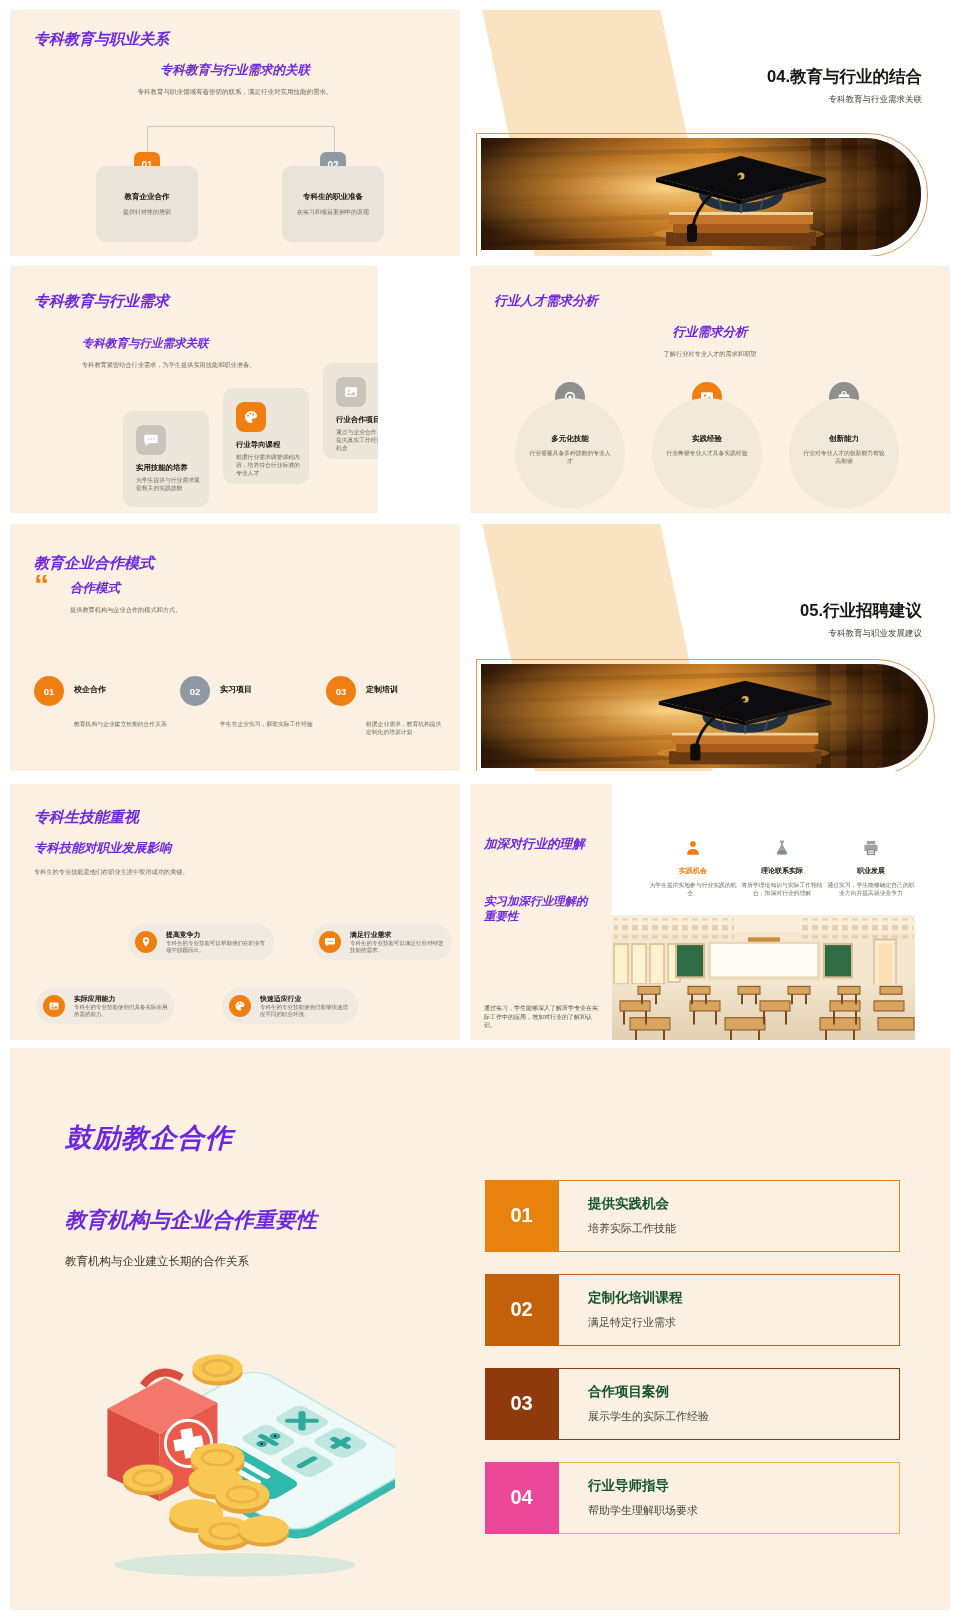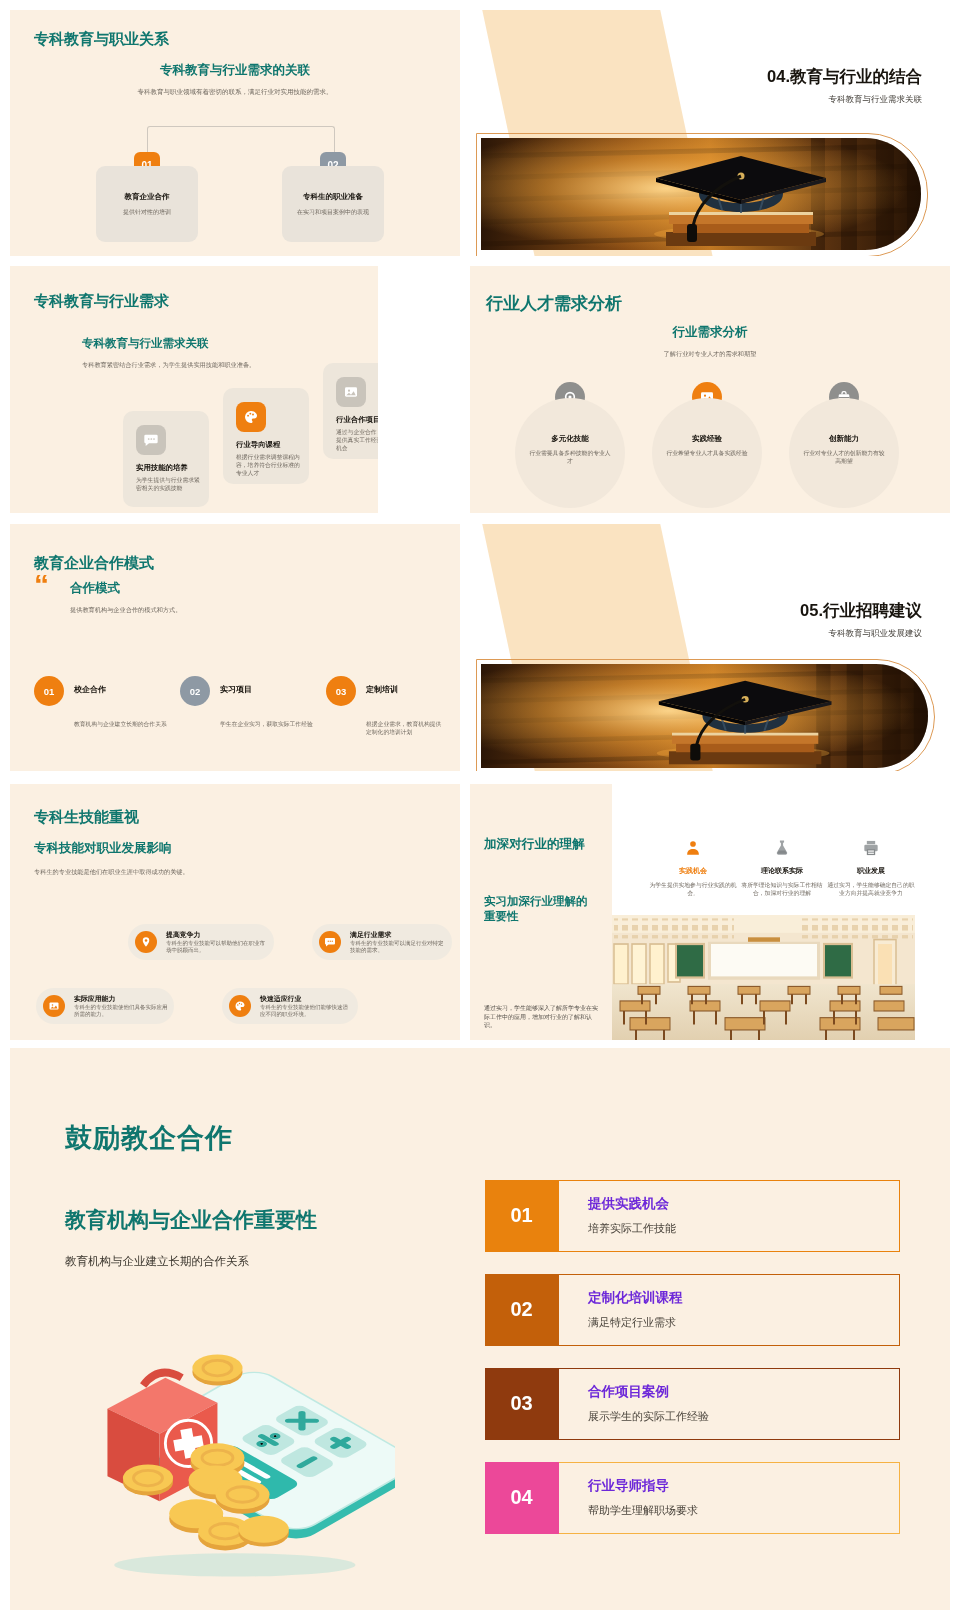--- a/index.html
+++ b/index.html
@@ -1,20 +1,20 @@
 <!DOCTYPE html>
 <html><head>
 <meta charset="utf-8">
 <style>
   html,body{margin:0;padding:0;width:960px;height:1620px;background:#ffffff;
     font-family:"Liberation Sans","DejaVu Sans",sans-serif;overflow:hidden;}
   .abs{position:absolute;}
   .slide{position:absolute;background:#FBF0E2;overflow:hidden;}
   .slide.white{background:#ffffff;}
-  .hd{font-weight:bold;color:#0f766e;}
+  .hd{font-weight:bold;color:#6d28d9;font-style:italic;}
   .small{color:#6e675e;}
   
   #s1{left:10px;top:10px;width:450px;height:246px;}
   #s2{left:470px;top:10px;width:480px;height:246px;}
   #s3{left:10px;top:266px;width:368px;height:247px;}
   #s4{left:470px;top:266px;width:480px;height:247px;}
   #s5{left:10px;top:524px;width:450px;height:247px;}
   #s6{left:470px;top:524px;width:480px;height:247px;}
   #s7{left:10px;top:784px;width:450px;height:256px;}
   #s8{left:470px;top:784px;width:480px;height:256px;}
@@ -56,21 +56,21 @@
   #s3 .ds{left:72px;top:95px;font-size:6.2px;}
   #s3 .card{width:86px;height:96px;background:#EDE6DB;border-radius:10px;}
   #s3 .k1{left:113px;top:145px;} #s3 .k2{left:213px;top:122px;} #s3 .k3{left:313px;top:97px;}
   #s3 .isq{position:absolute;left:13px;top:14px;width:30px;height:30px;border-radius:8px;
     display:flex;align-items:center;justify-content:center;}
   #s3 .isq svg{width:16px;height:16px;}
   #s3 .ct{position:absolute;left:13px;top:52px;font-size:7.4px;font-weight:bold;color:#18140e;}
   #s3 .cx{position:absolute;left:13px;top:66px;width:64px;font-size:5.8px;color:#6e675e;line-height:1.35;}
 
   
-  #s4 .t{left:16px;top:26px;font-size:17px;text-align:right;}
+  #s4 .t{left:24px;top:26px;font-size:13px;text-align:right;}
   #s4 .st{left:0;top:58px;width:100%;text-align:center;font-size:12.5px;}
   #s4 .ds{left:0;top:84px;width:100%;text-align:center;font-size:6.2px;}
   #s4 .bigc{top:132px;width:110px;height:110px;border-radius:50%;background:#F2E8DB;
     text-align:center;box-sizing:border-box;padding-top:36px;}
   #s4 .g1{left:45px;} #s4 .g2{left:182px;} #s4 .g3{left:319px;}
   #s4 .cb{top:116px;width:30px;height:30px;border-radius:50%;display:flex;align-items:center;justify-content:center;}
   #s4 .h1c{left:85px;} #s4 .h2c{left:222px;} #s4 .h3c{left:359px;}
   #s4 .cb svg{width:16px;height:16px;}
   #s4 .ct{font-size:7.5px;font-weight:bold;color:#18140e;}
   #s4 .cx{margin:5px auto 0;width:84px;font-size:5.8px;color:#6e675e;line-height:1.4;}
@@ -114,21 +114,21 @@
   #s8 .photo svg{display:block;width:100%;height:100%;}
 
   
   #s9 .t{left:55px;top:72px;font-size:27px;letter-spacing:1px;}
   #s9 .st{left:55px;top:158px;font-size:21px;}
   #s9 .ds{left:55px;top:206px;font-size:11.5px;color:#3c372f;}
   #s9 .item{left:475px;width:415px;height:72px;border:1.5px solid;box-sizing:border-box;}
   #s9 .i1{top:132px;} #s9 .i2{top:226px;} #s9 .i3{top:320px;} #s9 .i4{top:414px;}
   #s9 .nsq{position:absolute;left:-1.5px;top:-1.5px;width:74px;height:72px;color:#fff;font-weight:bold;
     font-size:20px;display:flex;align-items:center;justify-content:center;}
-  #s9 .it{position:absolute;left:102px;top:14px;font-size:13.5px;font-weight:bold;color:#6d28d9;}
+  #s9 .it{position:absolute;left:102px;top:14px;font-size:13.5px;font-weight:bold;color:#14532d;}
   #s9 .ix{position:absolute;left:102px;top:40px;font-size:11px;color:#4a443c;}
   #s9 .art{left:55px;top:268px;width:330px;height:275px;}
   #s9 .art svg{display:block;width:100%;height:100%;}
 </style>
 </head>
 <body>
 
 <svg width="0" height="0" style="position:absolute">
   <defs>
     <linearGradient id="bgGrad" x1="0" y1="0" x2="1" y2="0">

